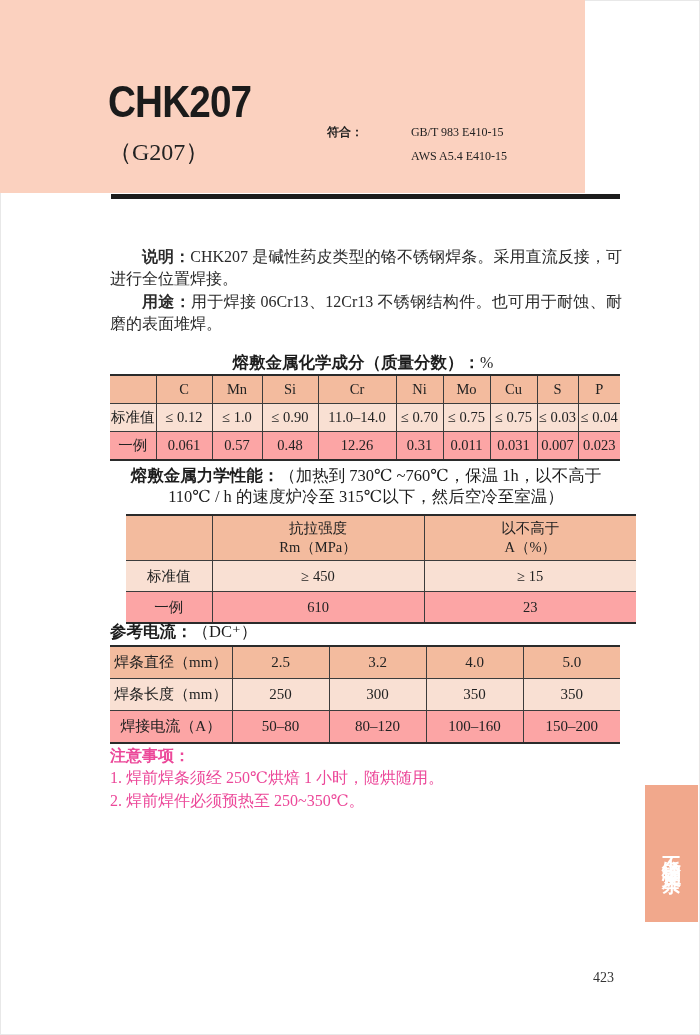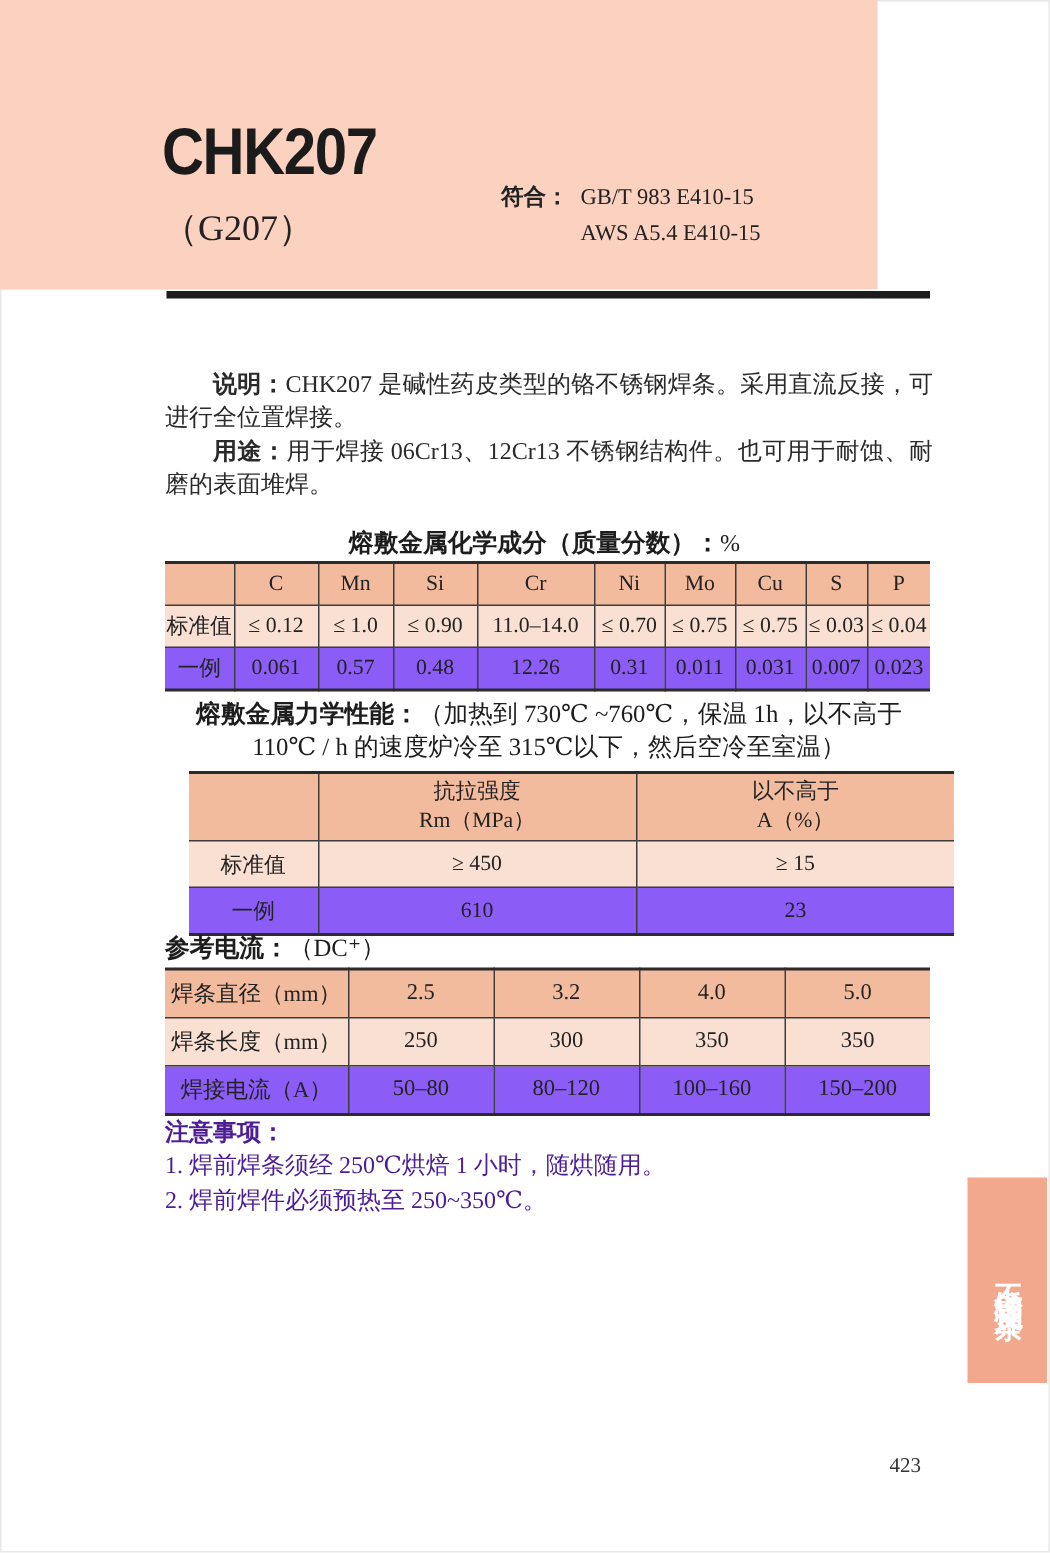--- a/index.html
+++ b/index.html
@@ -24,21 +24,21 @@
     letter-spacing:-1px;color:#1b1b1b;
     transform:scaleX(.88);transform-origin:left;
   }
   .product-subtitle{
     position:absolute;left:108px;top:136px;
     font-size:24px;color:#222;
   }
   .compliance{
     position:absolute;top:120px;right:78px;
     display:flex;align-items:flex-start;
-    font-size:15px;line-height:24px;color:#222;
+    font-size:12px;line-height:24px;color:#222;gap:40px;
   }
   .compliance .label{
     font-family:"Liberation Sans","DejaVu Sans",sans-serif;
     font-weight:bold;margin-right:8px;
   }
   .compliance .lines{display:flex;flex-direction:column;}
   .header-rule{
     position:absolute;top:194px;left:111px;width:509px;height:5px;
     background:#1c1c1c;
   }
@@ -75,33 +75,33 @@
     border-left:1px solid #3c3c3c;border-right:1px solid #3c3c3c;
     border-top:1px solid #3c3c3c;border-bottom:1px solid #3c3c3c;
     padding:2px 1px;
   }
   table.spec tr td:first-child{border-left:none;}
   table.spec tr td:last-child{border-right:none;}
   table.spec tr:first-child td{border-top:none;}
   table.spec tr:last-child td{border-bottom:none;}
   .bg-head{background:#f3bb9e;}
   .bg-light{background:#f9e0d3;}
-  .bg-lighter{background:#8b5cf6;}
+  .bg-lighter{background:#fca5a5;}
   #chem-table{top:374px;}
   #chem-table td{height:23px;}
   #mech-table{top:514px;margin-left:16px;}
   #mech-table .hrow td{height:40px;line-height:19px;}
   #mech-table .drow td{height:26px;}
   #cur-table{top:645px;}
   #cur-table td{height:27px;font-size:15px;}
   #cur-table td.rowlabel{text-align:center;}
   
   .notes{
     position:absolute;left:110px;top:745px;width:512px;
-    font-size:16px;line-height:22.3px;color:#4c1d95;
+    font-size:16px;line-height:22.3px;color:#ec4899;
   }
   .notes .title{
     font-family:"Liberation Sans","DejaVu Sans",sans-serif;
     font-weight:bold;margin:0;
   }
   .notes p{margin:0;}
   
   .side-tab{
     position:absolute;left:645px;top:785px;width:53px;height:137px;
     background:#f1a88c;

